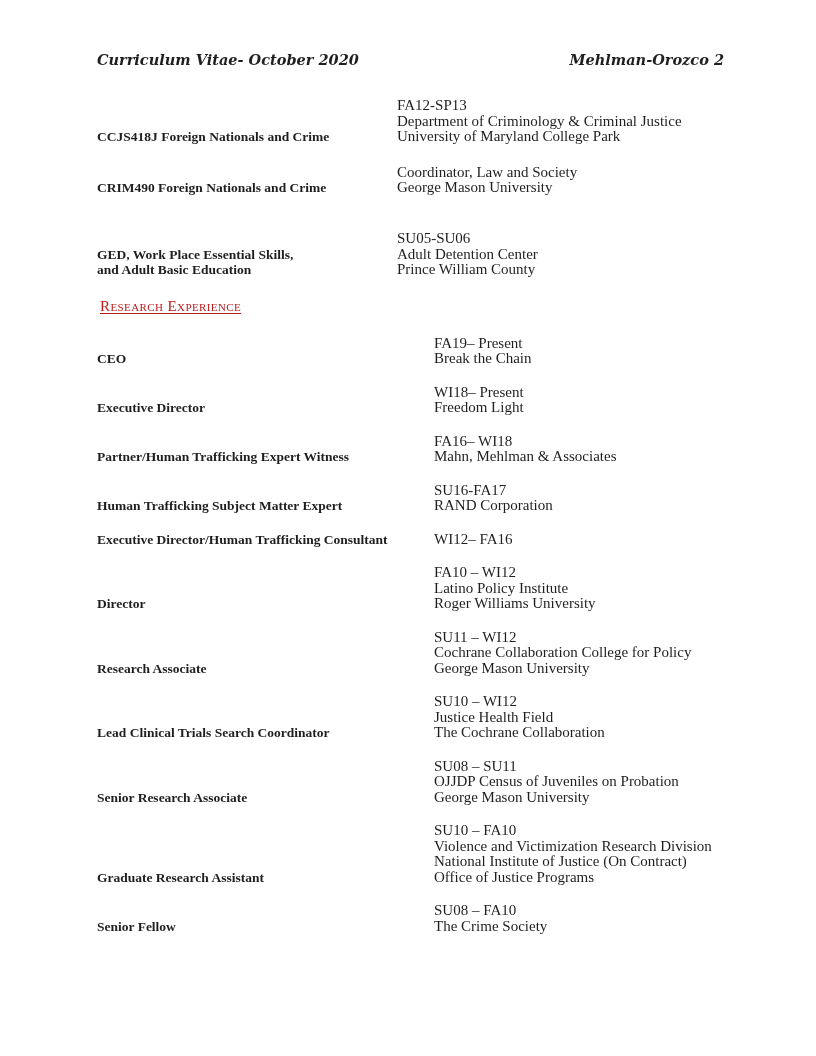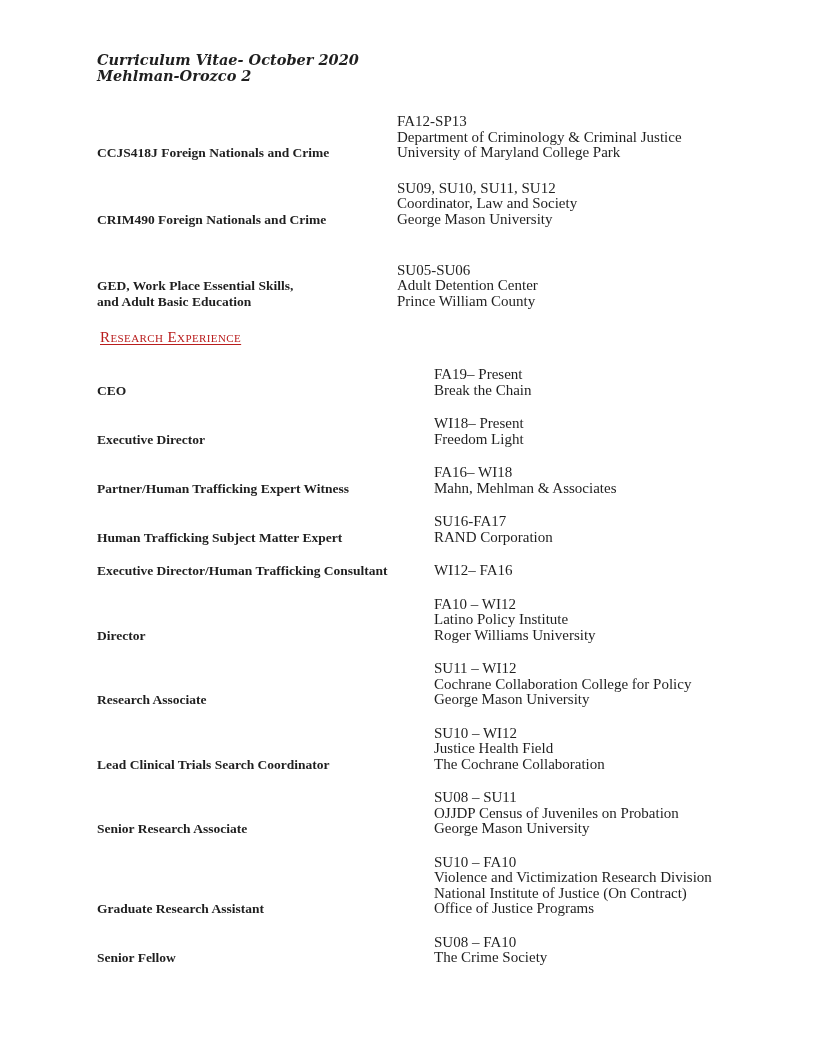--- a/index.html
+++ b/index.html
@@ -17,21 +17,20 @@
   .page-header {
     display: flex;
     justify-content: space-between;
     align-items: baseline;
     font-family: "DejaVu Serif", serif;
     font-style: italic;
     font-weight: 700;
     font-size: 14.5px;
     line-height: 16px;
     margin-bottom: 30px;
-    flex-direction: column;
   }
   .entries { display: block; }
   .entry { display: flex; align-items: flex-end; }
   .teaching .entry { margin-bottom: 20px; }
   .research .entry { margin-bottom: 18px; }
   .titles { flex: 0 0 auto; font-weight: 700; font-size: 13.5px; }
   .teaching .titles { width: 300px; }
   .research .titles { width: 337px; }
   .details { flex: 1 1 auto; font-size: 15px; }
   .line { line-height: 15.5px; white-space: nowrap; }
@@ -66,21 +65,20 @@
           <div class="line">Department of Criminology &amp; Criminal Justice</div>
           <div class="line">University of Maryland College Park</div>
         </div>
   </div>
 
   <div class="entry">
     <div class="titles">
           <div class="line title-line">CRIM490 Foreign Nationals and Crime</div>
         </div>
     <div class="details">
-          <div class="line">SU09, SU10, SU11, SU12</div>
           <div class="line">Coordinator, Law and Society</div>
           <div class="line">George Mason University</div>
         </div>
   </div>
 
   <div class="entry">
     <div class="titles">
           <div class="line title-line">GED, Work Place Essential Skills,</div>
           <div class="line title-line">and Adult Basic Education</div>
         </div>

